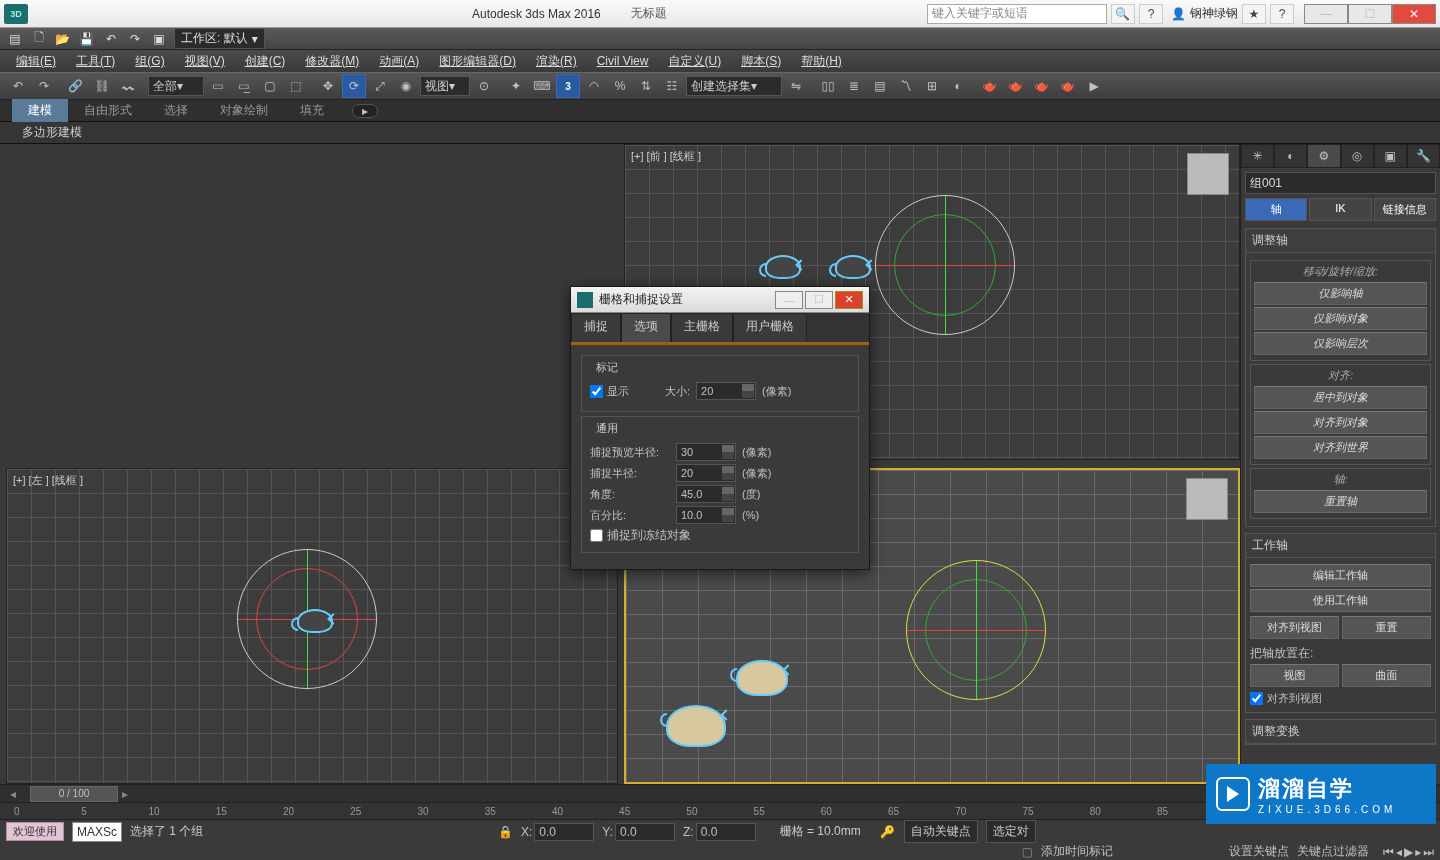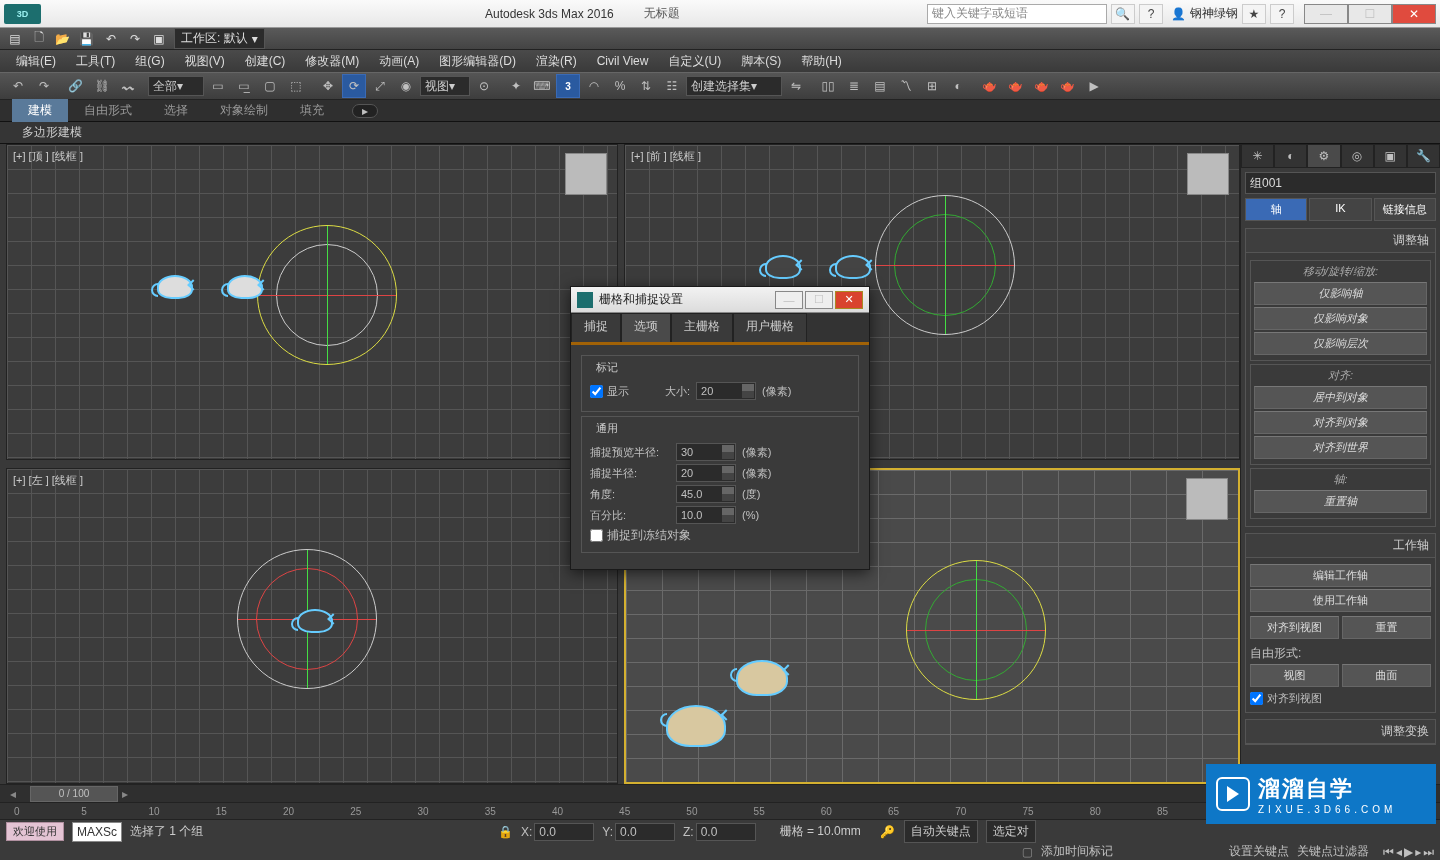--- a/index.html
+++ b/index.html
@@ -1,37 +1,37 @@
 <!DOCTYPE html>
 <html><head>
 <meta charset="utf-8">
 <style>
 * { box-sizing: border-box; margin: 0; padding: 0; font-family: "Microsoft YaHei", sans-serif; }
 body { width: 1440px; height: 860px; background: #393939; color: #c0c0c0; font-size: 12px; overflow: hidden; position: relative; }
 
 
 .win-titlebar { height: 28px; background: linear-gradient(#fafafa,#e8e8e8); display:flex; align-items:center; padding:0 4px; border-bottom:1px solid #999; }
-.win-titlebar .app-icon { width:37px; height:20px; background:#1c6e6e; color:#9ee; display:flex;align-items:center;justify-content:center;font-size:9px;font-weight:bold;border-radius:2px;margin-right:4px;}
+.win-titlebar .app-icon { width:24px; height:20px; background:#1c6e6e; color:#9ee; display:flex;align-items:center;justify-content:center;font-size:9px;font-weight:bold;border-radius:2px;margin-right:4px;}
 .win-titlebar .wtitle { flex:0 0 auto; color:#333; margin-left:440px; font-size:12px;}
 .win-titlebar .wsub { color:#555; margin-left:30px;}
 .win-titlebar .search { margin-left:auto; width:180px; height:20px; background:#fff; border:1px solid #aaa; padding:0 4px; color:#888; display:flex;align-items:center;}
 .win-titlebar .tb-btn { width:24px;height:20px;margin-left:4px;display:flex;align-items:center;justify-content:center;color:#444;border:1px solid #ccc;background:#f4f4f4;}
 .win-titlebar .user { margin-left:8px; color:#333; display:flex;align-items:center;gap:4px;}
 .win-ctrls { margin-left:10px; display:flex;}
 .win-ctrls div{ width:44px;height:20px;display:flex;align-items:center;justify-content:center;font-size:12px;border:1px solid #888;}
 .win-min{background:#e8e8e8;} .win-max{background:#e8e8e8;} .win-close{background:#e04b3e;color:#fff;border-color:#b0382e;}
 
 
 .quickbar { height:22px; background:linear-gradient(#5a5a5a,#444); display:flex; align-items:center; padding:0 6px; gap:6px; border-bottom:1px solid #222;}
 .quickbar .qbtn { width:18px;height:18px;display:flex;align-items:center;justify-content:center;color:#ddd;}
 .quickbar .wsdropdown { background:#2b2b2b; border:1px solid #555; padding:1px 6px; color:#ddd; display:flex;align-items:center;gap:4px;}
 
 
 .menubar { height:22px; background:linear-gradient(#4a4a4a,#3a3a3a); display:flex; align-items:center; padding:0 8px; gap:4px;}
-.menubar .menu { padding:2px 8px; color:#ddd;}
+.menubar .menu { padding:2px 8px; color:#ddd;text-decoration:underline;}
 
 
 .maintb { height:28px; background:linear-gradient(#555,#3d3d3d); display:flex;align-items:center;padding:0 6px; gap:2px;border-top:1px solid #666;border-bottom:1px solid #222;}
 .maintb .tbtn { width:24px;height:24px;display:flex;align-items:center;justify-content:center;border:1px solid transparent;}
 .maintb .sep{width:4px;}
 .maintb .dd { height:20px;background:#2b2b2b;border:1px solid #555;padding:0 4px;display:flex;align-items:center;color:#ccc;}
 .maintb .blue { background:#2a5aa0; border:1px solid #3a6ab5;}
 
 
 .ribbon { height:22px; background:#2f2f2f; display:flex; align-items:center; padding:0 12px; border-bottom:1px solid #111;}
@@ -73,21 +73,21 @@
 
 
 .cmdpanel { width:200px; background:#3a3a3a; border-left:1px solid #222; display:flex;flex-direction:column;}
 .cmdtabs { height:24px; display:flex; background:#333;}
 .cmdtabs .ct{flex:1;display:flex;align-items:center;justify-content:center;border:1px solid #222;}
 .objname { height:22px;background:#2b2b2b;border:1px solid #555;margin:4px;padding:2px 4px;color:#ddd;}
 .pivotrow{display:flex;margin:0 4px 4px;gap:2px;}
 .pivotrow .pbtn{flex:1;border:1px solid #555;background:#444;color:#fff;padding:3px 0;text-align:center;font-size:11px;}
 .pivotrow .pbtn.blue{background:#3a6ab5;}
 .rollout { margin:3px 4px; border:1px solid #555;}
-.rollout .rhdr{background:#3e3e3e;padding:3px 6px;text-align:right;color:#ccc;border-bottom:1px solid #555;}
+.rollout .rhdr{background:#3e3e3e;padding:3px 6px;text-align:left;color:#ccc;border-bottom:1px solid #555;}
 .rollout .rbody{padding:4px;}
 .rollout .rgrp{border:1px solid #555;margin:3px 0;padding:3px;font-style:italic;}
 .rollout .rgrp .glabel{font-size:11px;color:#aaa;margin-bottom:3px;text-align:center;}
 .rbtn{display:block;width:100%;background:#555;border:1px solid #666;border-top-color:#777;color:#ddd;padding:3px;margin:2px 0;text-align:center;font-size:11px;}
 .rrow{display:flex;gap:3px;}
 .rrow .rbtn{flex:1;}
 .rbody label{display:flex;align-items:center;gap:4px;font-size:11px;margin:2px 0;}
 .rbody label input{margin:0;}
 
 
@@ -231,31 +231,20 @@
   <div class="rtab">对象绘制</div>
   <div class="rtab">填充</div>
   <div class="rplay">▸</div>
 </div>
 <div class="ribbon2">
   <div class="chip">多边形建模</div>
 </div>
 
 <div class="mainwrap">
   <div class="viewports">
-    <div class="vp tl">
-      <div class="vlabel">[+] [顶 ] [线框 ]</div>
-      <div class="viewcube"></div>
-      <div class="gizmo yellow" style="left:250px;top:80px">
-          <div class="inner"></div>
-          <div class="axis-h"></div>
-          <div class="axis-v"></div>
-        </div>
-      <div class="teapot" style="left:150px;top:130px"></div>
-      <div class="teapot" style="left:220px;top:130px"></div>
-    </div>
     <div class="vp tr">
       <div class="vlabel">[+] [前 ] [线框 ]</div>
       <div class="viewcube"></div>
       <div class="gizmo green" style="left:250px;top:50px">
           <div class="inner"></div>
           <div class="axis-h"></div>
           <div class="axis-v"></div>
         </div>
       <div class="teapot" style="left:140px;top:110px;background:#444"></div>
       <div class="teapot" style="left:210px;top:110px;background:#444"></div>
@@ -321,21 +310,21 @@
 
     <div class="rollout">
       <div class="rhdr">工作轴</div>
       <div class="rbody">
         <div class="rbtn">编辑工作轴</div>
         <div class="rbtn">使用工作轴</div>
         <div class="rrow">
           <div class="rbtn">对齐到视图</div>
           <div class="rbtn">重置</div>
         </div>
-        <div class="glabel" style="text-align:left;margin-top:4px">自由形式:</div>
+        <div class="glabel" style="text-align:left;margin-top:4px">把轴放置在:</div>
         <div class="rrow">
           <div class="rbtn">视图</div>
           <div class="rbtn">曲面</div>
         </div>
         <label>
             <input type="checkbox" checked="" style=""> 
             <span>对齐到视图</span>
           </label>
       </div>
     </div>

